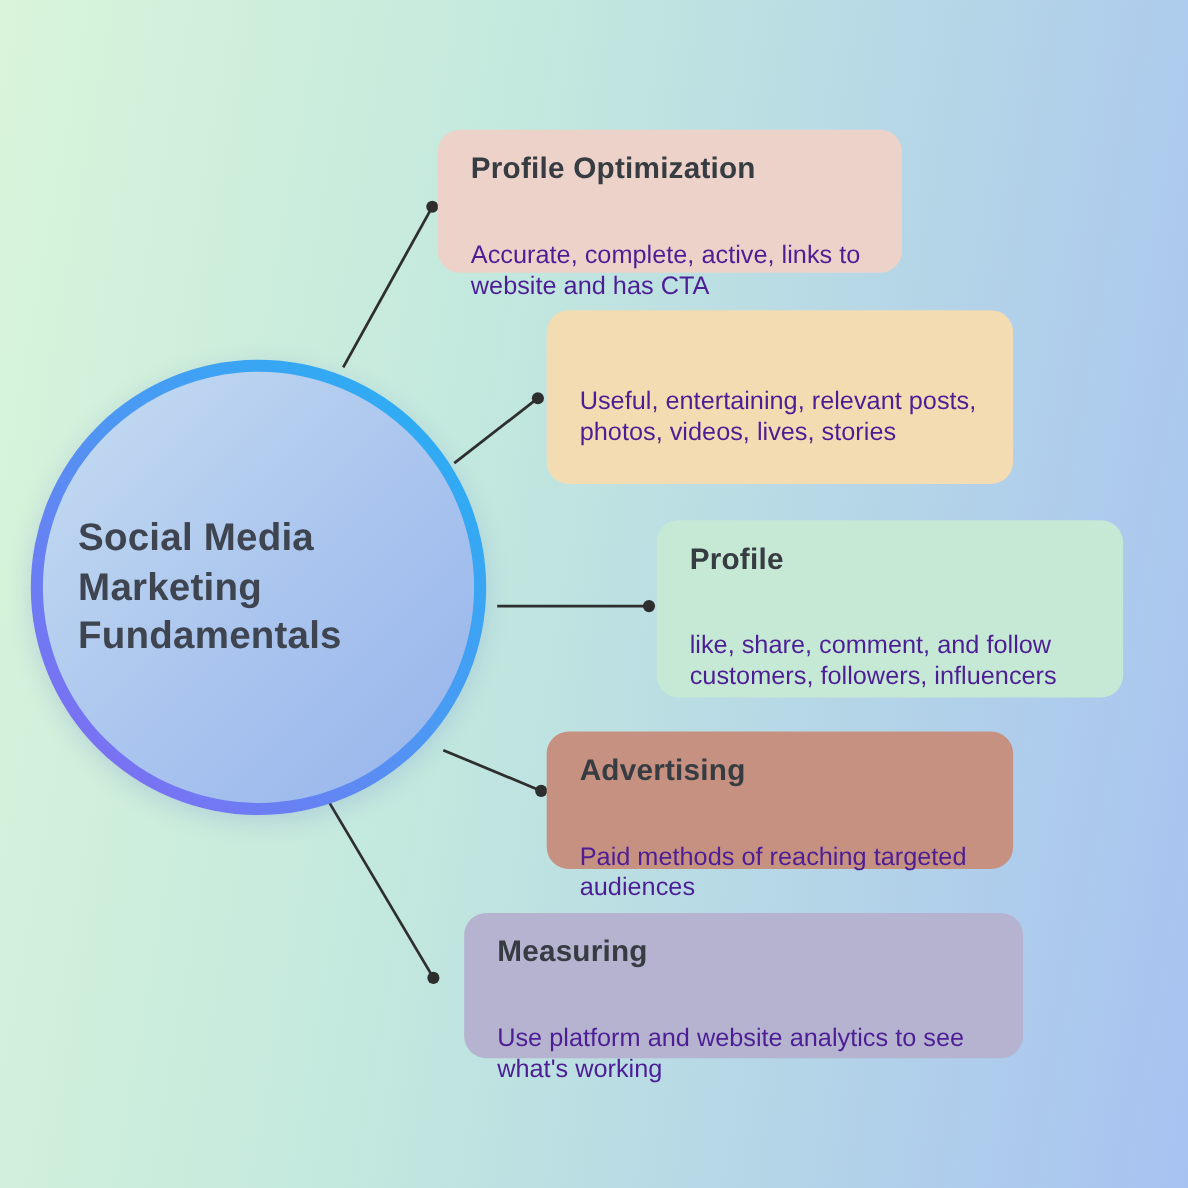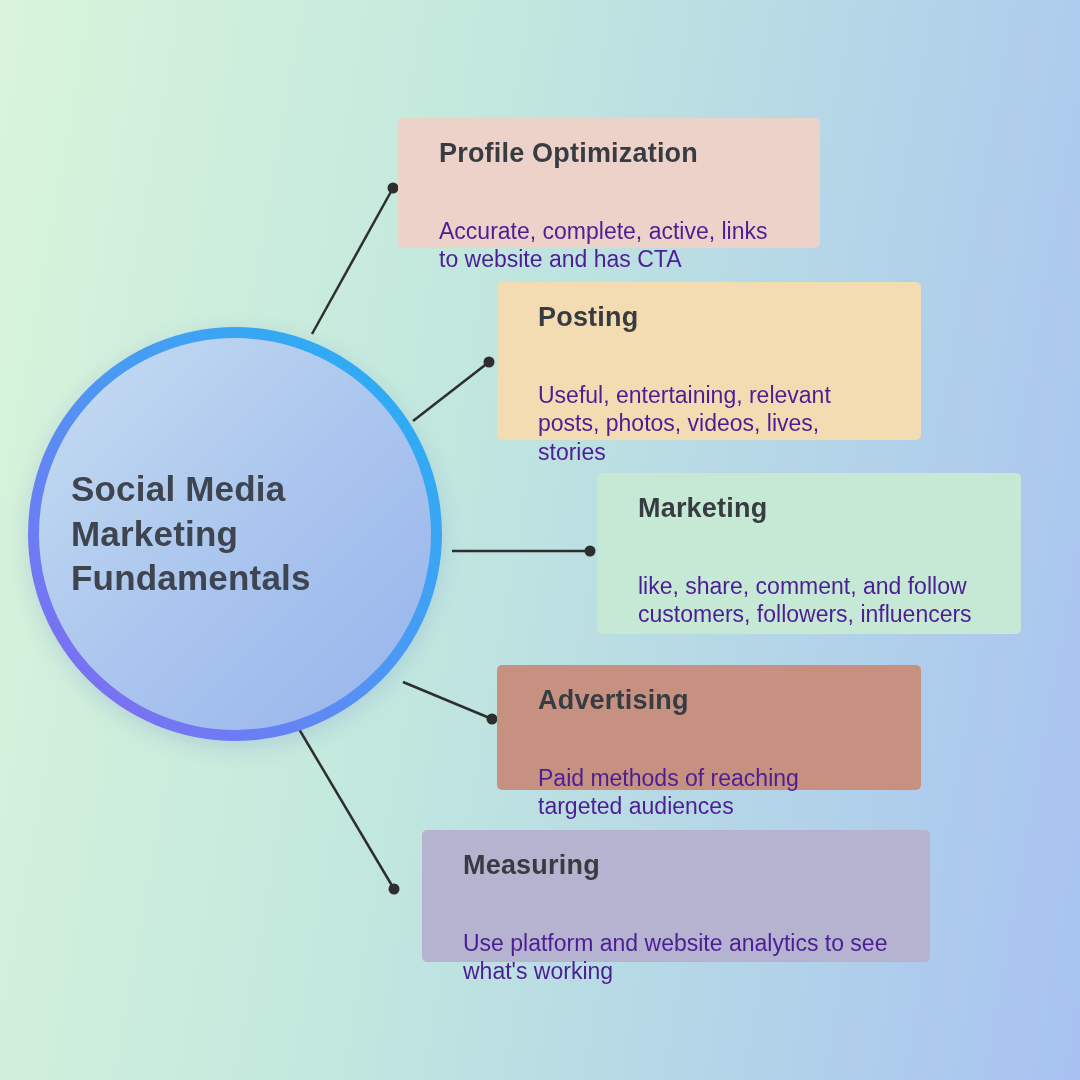--- a/index.html
+++ b/index.html
@@ -42,22 +42,22 @@
     width: 330px;
     font-size: 35px;
     font-weight: 700;
     line-height: 1.28;
     color: #3e4450;
     letter-spacing: 0.2px;
   }
   
   .card {
     position: absolute;
-    border-radius: 5px;
-    padding: 20px 41px;
+    border-radius: 20px;
+    padding: 20px 30px;
   }
   .card h2 {
     font-size: 27px;
     font-weight: 700;
     color: #373c42;
     margin-bottom: 6px;
     letter-spacing: 0.2px;
   }
   .card p {
     font-size: 23px;
@@ -101,26 +101,25 @@
       <div class="center-title">Social Media Marketing Fundamentals</div>
     </div>
   </div>
 
   <div class="card card-profile" style="background-color: rgb(236, 210, 201);">
     <h2>Profile Optimization</h2>
     <p>Accurate, complete, active, links to website and has CTA</p>
   </div>
 
   <div class="card card-posting" style="background-color: rgb(243, 220, 178);">
-    <h2>Posting</h2>
     <p>Useful, entertaining, relevant posts, photos, videos, lives, stories</p>
   </div>
 
   <div class="card card-engaging" style="background-color: rgb(198, 233, 213);">
-    <h2>Marketing</h2>
+    <h2>Profile</h2>
     <p>like, share, comment, and follow customers, followers, influencers</p>
   </div>
 
   <div class="card card-advertising" style="background-color: rgb(198, 145, 128);">
     <h2>Advertising</h2>
     <p>Paid methods of reaching targeted audiences</p>
   </div>
 
   <div class="card card-measuring" style="background-color: rgb(181, 179, 207);">
     <h2>Measuring</h2>

